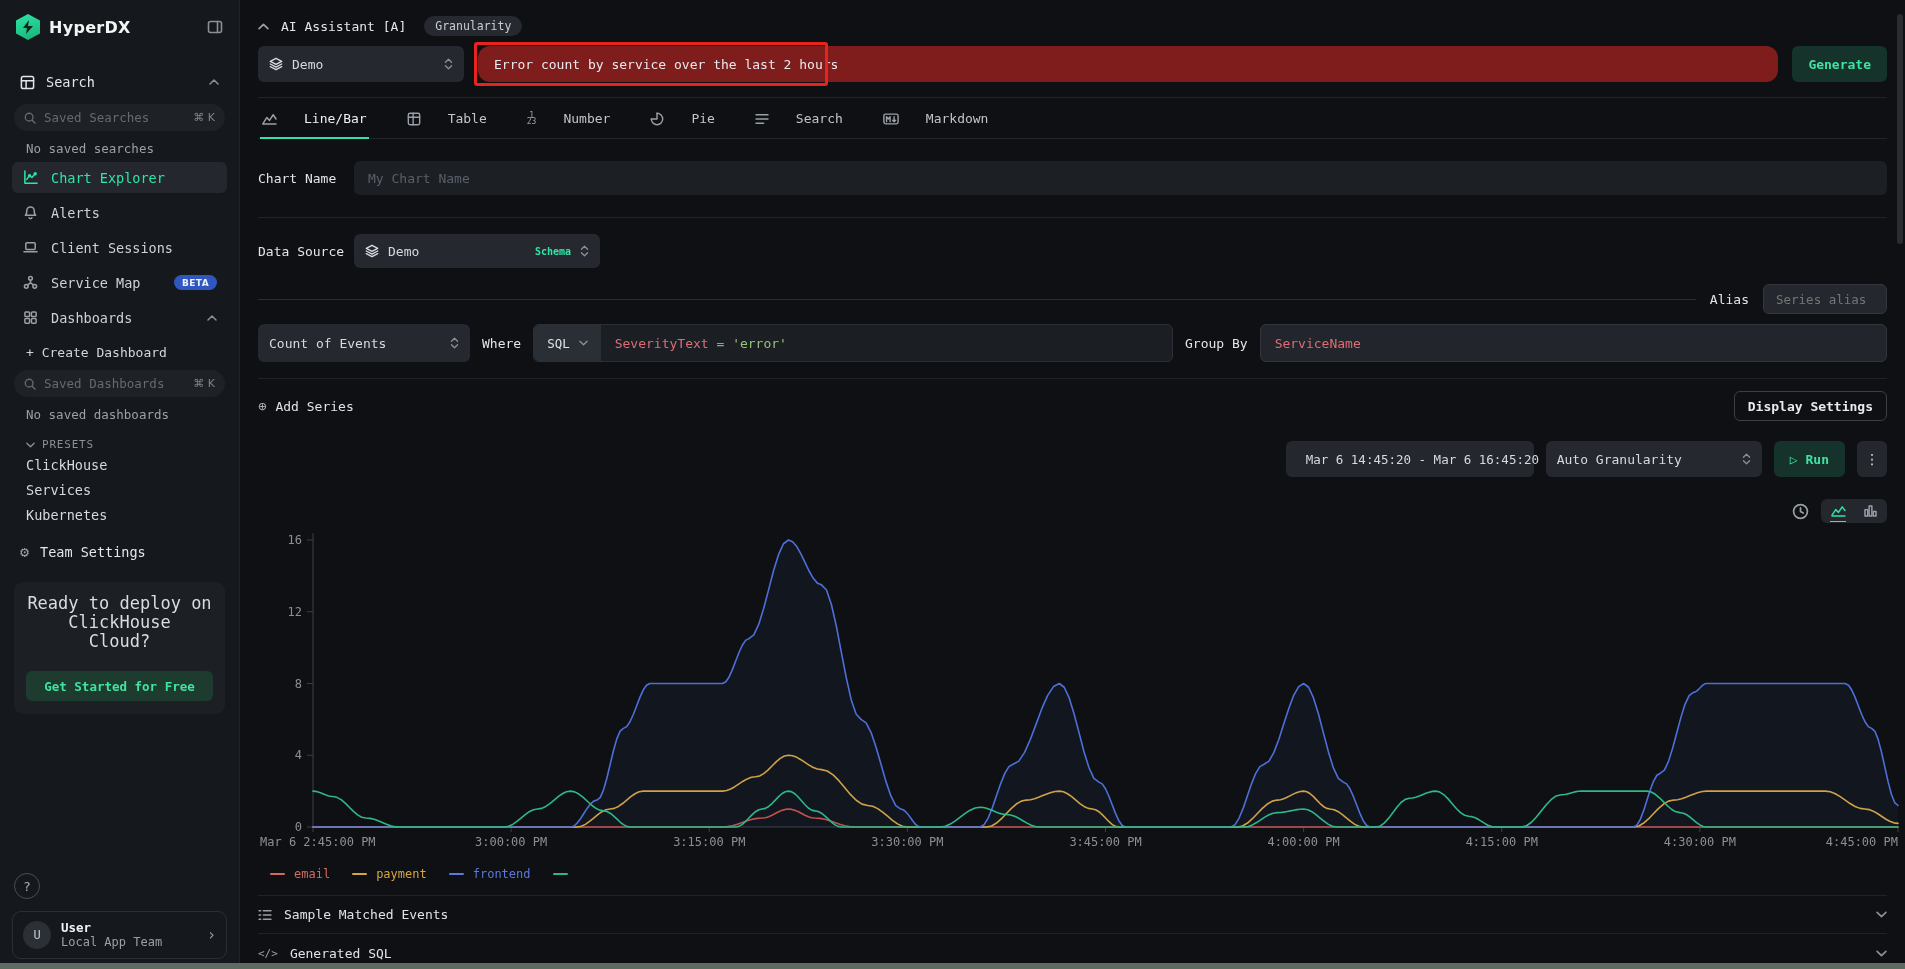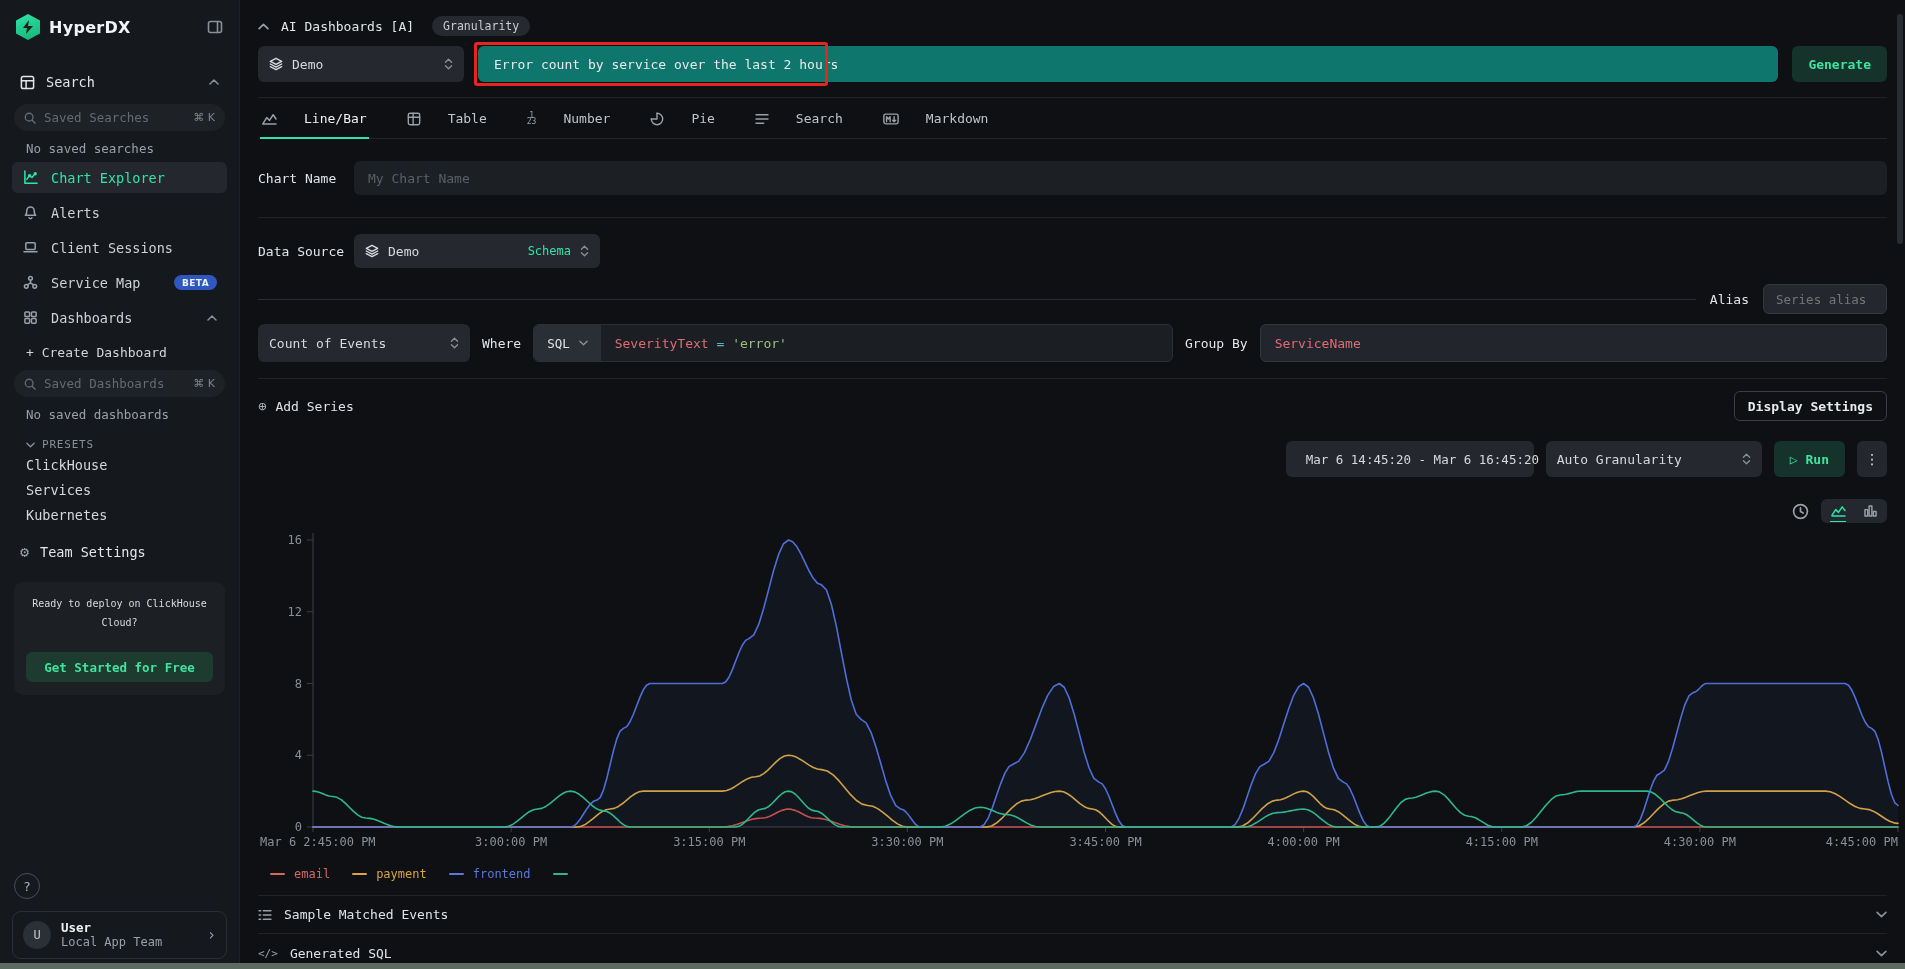--- a/index.html
+++ b/index.html
@@ -33,21 +33,21 @@
   .nav-item .nicon { width:17px; display:flex; justify-content:center; color:#9aa0a7; }
   .nav-item.active { background:#24282e; color:var(--accent); }
   .nav-item.active .nicon { color:var(--accent); }
   .beta { margin-left:auto; background:var(--beta); color:#eaf0ff; font-size:9px; font-weight:bold;
     padding:2.5px 8px; border-radius:9px; letter-spacing:.4px; font-family:"DejaVu Sans",sans-serif; }
   .nav-item .chev { margin-left:auto; color:#8b9097; }
   .create-dash { color:#d2d6da; font-size:13px; margin:10px 0 2px 14px; cursor:pointer; }
   .presets-head { display:flex; align-items:center; gap:7px; color:#8b9097; font-size:11px; letter-spacing:.8px; margin:12px 0 2px 14px; }
   .preset-item { color:#d6d9dd; font-size:13.5px; margin-left:14px; line-height:25px; cursor:pointer; }
   .promo { background:#1c1f24; border-radius:9px; margin:16px 2px 0 2px; padding:12px 12px 13px 12px; text-align:center; }
-  .promo-text { font-size:10px; color:#d9dce0; line-height:19px; }
+  .promo-text { font-size:17px; color:#d9dce0; line-height:19px; }
   .promo-btn { margin-top:20px; background:#1d3b2e; color:#40e3a0; font-weight:bold; font-size:12.5px;
     border:none; border-radius:6px; height:30px; width:100%; font-family:inherit; cursor:pointer; }
   .side-spacer { flex:1; }
   .help-circle { width:26px; height:26px; border:1.5px solid #494f57; border-radius:50%; color:#aab0b6;
     display:flex; align-items:center; justify-content:center; font-size:13px; margin:0 0 12px 2px; cursor:pointer; }
   .user-card { border:1px solid #2b2f35; border-radius:9px; padding:8px 10px; display:flex; align-items:center; gap:10px; cursor:pointer; }
   .avatar { width:28px; height:28px; border-radius:50%; background:#2b2f36; color:#c6cad0; font-size:12px;
     display:flex; align-items:center; justify-content:center; }
   .user-meta { line-height:15px; }
   .user-name { font-weight:bold; font-size:12.5px; color:#f0f2f4; }
@@ -57,21 +57,21 @@
   
   .main { flex:1; padding:14px 18px 0 18px; position:relative; overflow:hidden; }
   .ai-title-row { display:flex; align-items:center; gap:12px; height:24px; }
   .ai-title { color:#e3e6e9; font-size:13px; }
   .badge { background:#26292f; color:#c9cdd2; font-size:11.5px; padding:3px 11px; border-radius:12px; margin-left:6px; }
   .ai-row { display:flex; align-items:center; gap:14px; margin-top:8px; height:36px; }
   .select { background:#25282e; border-radius:6px; height:36px; display:flex; align-items:center; gap:9px; padding:0 11px; cursor:pointer; }
   .select .chev-ud { margin-left:auto; color:#8b9097; }
   .sel-demo { width:206px; }
   .prompt-wrap { flex:1; position:relative; }
-  .prompt-input { width:100%; height:36px; background:#0f766e; border:none; border-radius:6px; color:#e8eaed;
+  .prompt-input { width:100%; height:36px; background:#7f1d1d; border:none; border-radius:12px; color:#e8eaed;
     font-family:inherit; font-size:13px; padding:0 16px; outline:none; }
   .red-box { position:absolute; left:-4px; top:-4px; width:354px; height:44px; border:3px solid var(--ann-red); border-radius:3px; pointer-events:none; }
   .btn-green { background:#15332a; color:#3fe3a1; font-weight:bold; font-size:13px; border:none; border-radius:6px;
     height:36px; padding:0 16px; font-family:inherit; cursor:pointer; display:flex; align-items:center; gap:8px; }
   .divider { border-bottom:1px solid #1f2328; }
   .d1 { margin-top:15px; }
 
   .tabs { display:flex; gap:36px; border-bottom:1px solid #22262b; padding:0 2px; height:41px; align-items:flex-end; }
   .tab { display:flex; align-items:center; gap:27px; padding:0 2px 12px 2px; color:#c0c5cb; font-size:13px; cursor:pointer; position:relative; }
   .tab .ticon { color:#9aa0a7; display:flex; }
@@ -79,21 +79,21 @@
   .tab.active::after { content:""; position:absolute; left:0; right:0; bottom:-1px; height:2px; background:var(--accent); }
 
   .form-row { display:flex; align-items:center; margin-top:22px; }
   .form-label { width:96px; min-width:96px; color:#e2e5e9; font-size:13px; }
   .text-input { flex:1; height:34px; background:#1c1f24; border:none; border-radius:6px; color:#d6d9dd;
     font-family:inherit; font-size:13px; padding:0 14px; outline:none; }
   .text-input::placeholder, .prompt-input::placeholder { color:#596069; }
   .d2 { margin-top:22px; }
   .ds-row { margin-top:16px; }
   .sel-source { width:246px; height:34px; }
-  .schema-lnk { margin-left:auto; color:var(--accent); font-size:12px; }
+  .schema-lnk { margin-left:auto; color:var(--accent); font-size:10px;font-weight:bold; }
   .sel-source .chev-ud { margin-left:0; }
 
   .alias-row { display:flex; align-items:center; margin-top:16px; height:30px; }
   .alias-line { flex:1; border-top:1px solid #2a2e34; }
   .alias-label { margin:0 14px; color:#e2e5e9; font-size:13px; }
   .alias-input { width:124px; height:30px; background:#24272d; border:1px solid #33373e; border-radius:6px;
     color:#d6d9dd; font-family:inherit; font-size:12.5px; padding:0 12px; outline:none; }
 
   .series-row { display:flex; align-items:center; gap:12px; margin-top:10px; height:38px; }
   .sel-agg { width:212px; height:38px; }
@@ -303,21 +303,21 @@
   </aside>
 
   <main class="main">
 
     <div class="ai-title-row">
       <span class="chev" style="color:#9aa0a7">
           <svg width="11" height="7" viewBox="0 0 10 6">
             <path d="M1 5l4-4 4 4"></path>
           </svg>
         </span>
-      <span class="ai-title">AI Dashboards [A]</span>
+      <span class="ai-title">AI Assistant [A]</span>
       <span class="badge">Granularity</span>
     </div>
 
     <div class="ai-row">
       <div class="select sel-demo">
         <svg class="ico" width="14" height="14" viewBox="0 0 16 16">
             <path d="M8 1.5 1.5 5 8 8.5 14.5 5z"></path>
             <path d="M1.5 8 8 11.5 14.5 8"></path>
             <path d="M1.5 11 8 14.5 14.5 11"></path>
           </svg>

